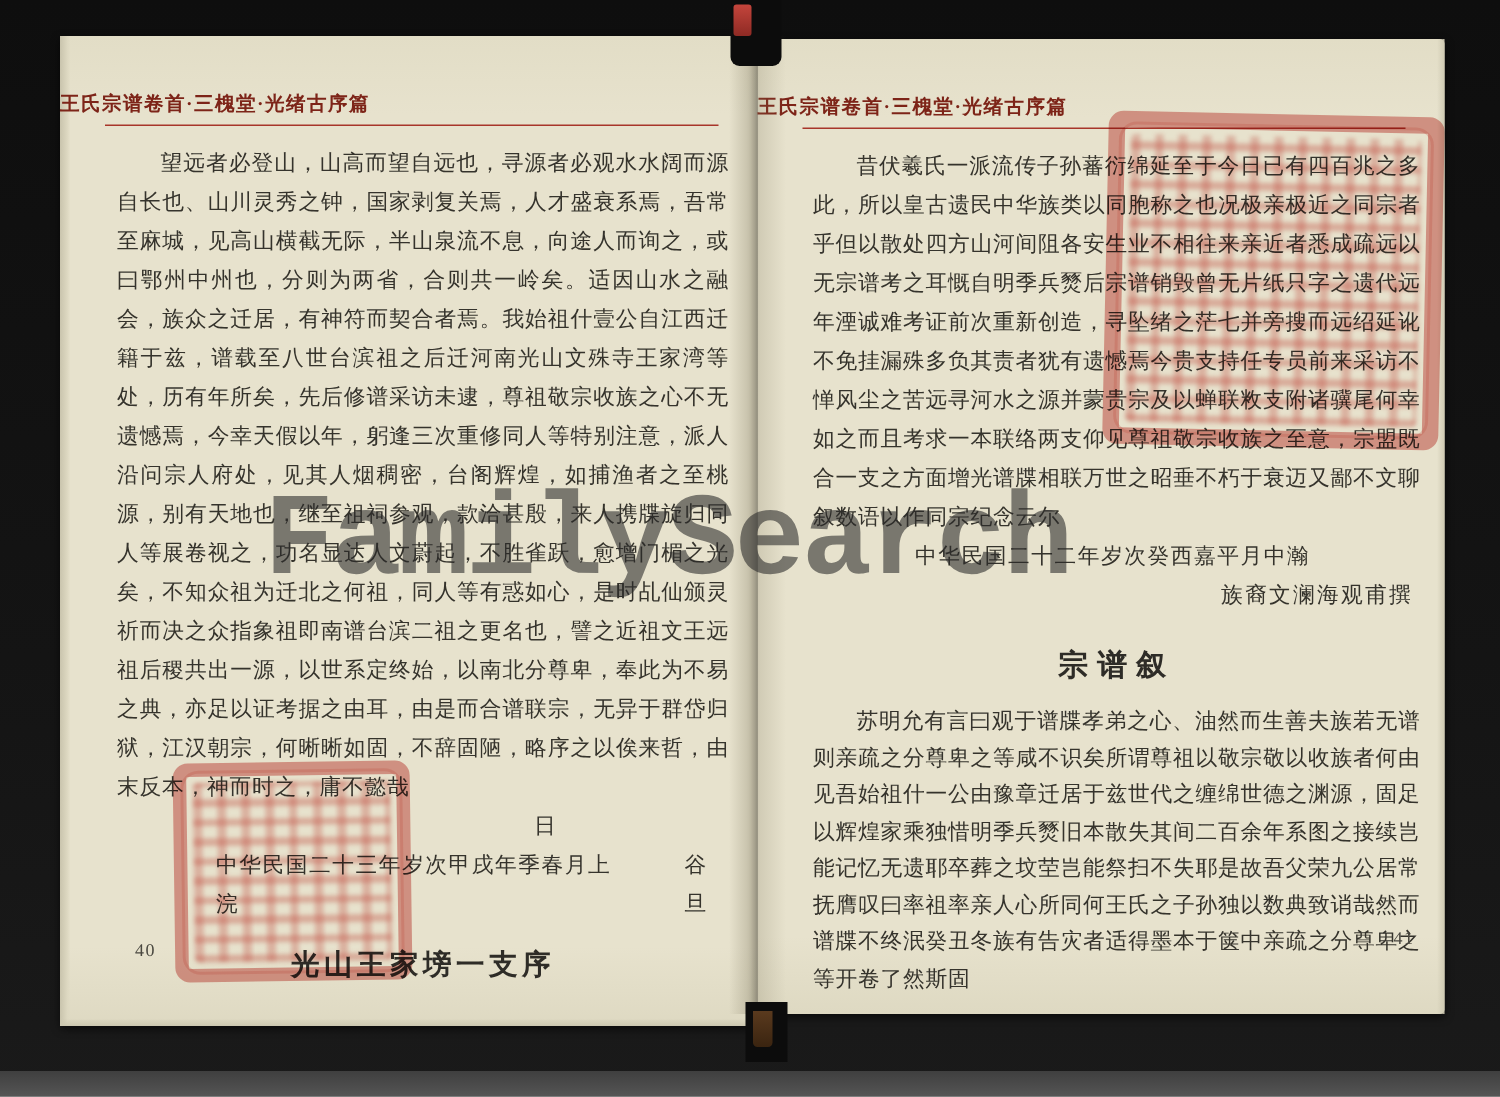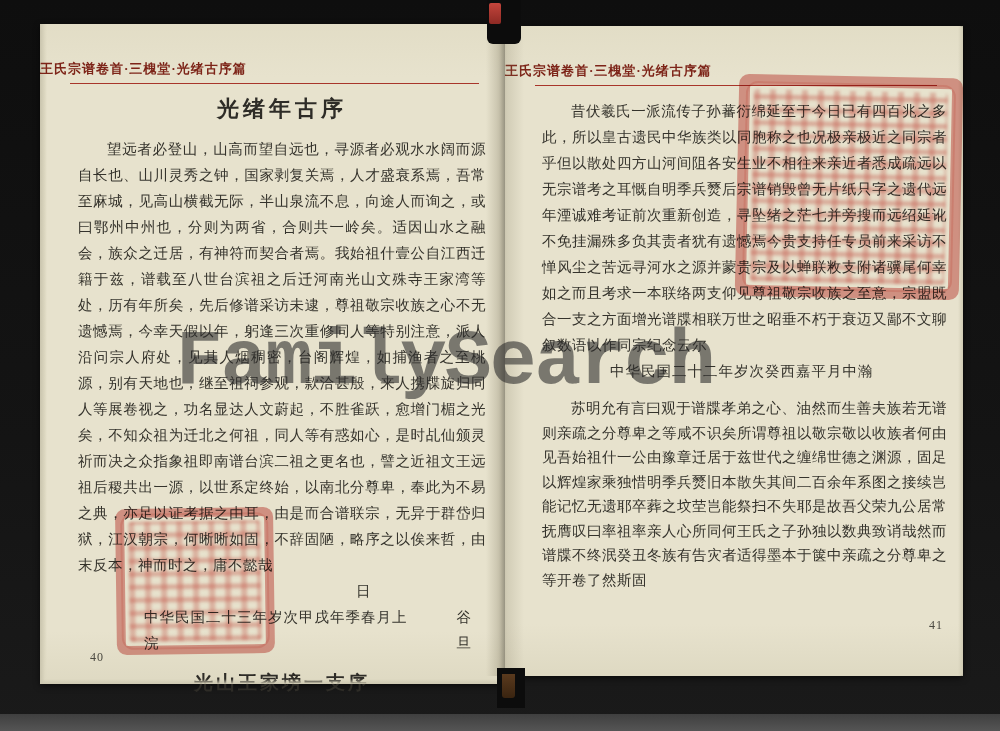--- a/index.html
+++ b/index.html
@@ -50,21 +50,21 @@
   .date-row{display:flex;font-size:14.5px;line-height:26px;color:#35332c;
     letter-spacing:1px;padding-left:66px;}
   .date-gap{width:48px;}
   .sig-row{font-size:14.5px;line-height:26px;color:#35332c;letter-spacing:1.5px;padding-left:164px;}
   .sig-row.right{padding-left:272px;}
   .date-row.right{padding-left:68px;}
   .section-heading{margin-top:14px;text-align:center;font-size:19px;font-weight:bold;
     letter-spacing:3px;color:#2e2c27;}
   .section-heading.small{margin-top:20px;font-size:20px;letter-spacing:6px;}
   .page-num{position:absolute;font-size:12px;color:#4a4840;letter-spacing:1px;}
-  .page-num.left{left:50px;top:626px;}
+  .page-num.left{left:50px;top:602px;}
   .page-num.right{right:20px;top:592px;}
   
   .seal{position:absolute;box-sizing:border-box;border:9px solid rgba(208,88,82,.55);
     border-radius:10px;mix-blend-mode:multiply;pointer-events:none;}
   .seal::before{content:"";position:absolute;inset:4px;border-radius:4px;
     background:
       repeating-linear-gradient(0deg,rgba(214,96,90,.38) 0 5px,rgba(0,0,0,0) 5px 13px),
       repeating-linear-gradient(90deg,rgba(214,96,90,.34) 0 6px,rgba(0,0,0,0) 6px 16px);
     filter:blur(1.4px);}
   .seal::after{content:"";position:absolute;inset:-4px;border-radius:12px;
@@ -80,21 +80,20 @@
 </head>
 <body>
 
 <div>
 
   <div class="page page-left">
     <div class="content">
       <div class="pg-header">王氏宗谱卷首·三槐堂·光绪古序篇</div>
       <div class="pg-rule"></div>
       <div class="pl-content">
-        <div class="doc-title">光绪年古序</div>
         <div class="body-text">望远者必登山，山高而望自远也，寻源者必观水水阔而源自长也、山川灵秀之钟，国家剥复关焉，人才盛衰系焉，吾常至麻城，见高山横截无际，半山泉流不息，向途人而询之，或曰鄂州中州也，分则为两省，合则共一岭矣。适因山水之融会，族众之迁居，有神符而契合者焉。我始祖什壹公自江西迁籍于兹，谱载至八世台滨祖之后迁河南光山文殊寺王家湾等处，历有年所矣，先后修谱采访未逮，尊祖敬宗收族之心不无遗憾焉，今幸天假以年，躬逢三次重修同人等特别注意，派人沿问宗人府处，见其人烟稠密，台阁辉煌，如捕渔者之至桃源，别有天地也，继至祖祠参观，款洽甚殷，来人携牒旋归同人等展卷视之，功名显达人文蔚起，不胜雀跃，愈增门楣之光矣，不知众祖为迁北之何祖，同人等有惑如心，是时乩仙颁灵祈而决之众指象祖即南谱台滨二祖之更名也，譬之近祖文王远祖后稷共出一源，以世系定终始，以南北分尊卑，奉此为不易之典，亦足以证考据之由耳，由是而合谱联宗，无异于群岱归狱，江汉朝宗，何晰晰如固，不辞固陋，略序之以俟来哲，由末反本，神而时之，庸不懿哉</div>
         <div class="solo-char">日</div>
         <div class="date-row">
           <span>中华民国二十三年岁次甲戌年季春月上浣</span>
           <span class="date-gap"></span>
           <span>谷旦</span>
         </div>
         <div class="section-heading">光山王家塝一支序</div>
       </div>
       <div class="page-num left">40</div>
@@ -104,20 +103,22 @@
 
   <div class="page page-right">
     <div class="content">
       <div class="pg-header">王氏宗谱卷首·三槐堂·光绪古序篇</div>
       <div class="pg-rule"></div>
       <div class="pr-content">
         <div class="body-text">昔伏羲氏一派流传子孙蕃衍绵延至于今日已有四百兆之多此，所以皇古遗民中华族类以同胞称之也况极亲极近之同宗者乎但以散处四方山河间阻各安生业不相往来亲近者悉成疏远以无宗谱考之耳慨自明季兵燹后宗谱销毁曾无片纸只字之遗代远年湮诚难考证前次重新创造，寻坠绪之茫七并旁搜而远绍延讹不免挂漏殊多负其责者犹有遗憾焉今贵支持任专员前来采访不惮风尘之苦远寻河水之源并蒙贵宗及以蝉联敉支附诸骥尾何幸如之而且考求一本联络两支仰见尊祖敬宗收族之至意，宗盟既合一支之方面增光谱牒相联万世之昭垂不朽于衰迈又鄙不文聊叙数语以作同宗纪念云尔</div>
         <div class="date-row right">
           <span>中华民国二十二年岁次癸西嘉平月中瀚</span>
         </div>
+        <div class="sig-row right">族裔文澜海观甫撰</div>
+        <div class="section-heading small">宗谱叙</div>
         <div class="body-text second">苏明允有言曰观于谱牒孝弟之心、油然而生善夫族若无谱则亲疏之分尊卑之等咸不识矣所谓尊祖以敬宗敬以收族者何由见吾始祖什一公由豫章迁居于兹世代之缠绵世德之渊源，固足以辉煌家乘独惜明季兵燹旧本散失其间二百余年系图之接续岂能记忆无遗耶卒葬之坟茔岂能祭扫不失耶是故吾父荣九公居常抚膺叹曰率祖率亲人心所同何王氏之子孙独以数典致诮哉然而谱牒不终泯癸丑冬族有告灾者适得墨本于箧中亲疏之分尊卑之等开卷了然斯固</div>
       </div>
       <div class="page-num right">41</div>
       <div class="seal seal-right"></div>
     </div>
   </div>
 
   <div class="gutter-shadow"></div>
   <div class="top-notch"></div>
   <div class="bottom-notch"></div>

